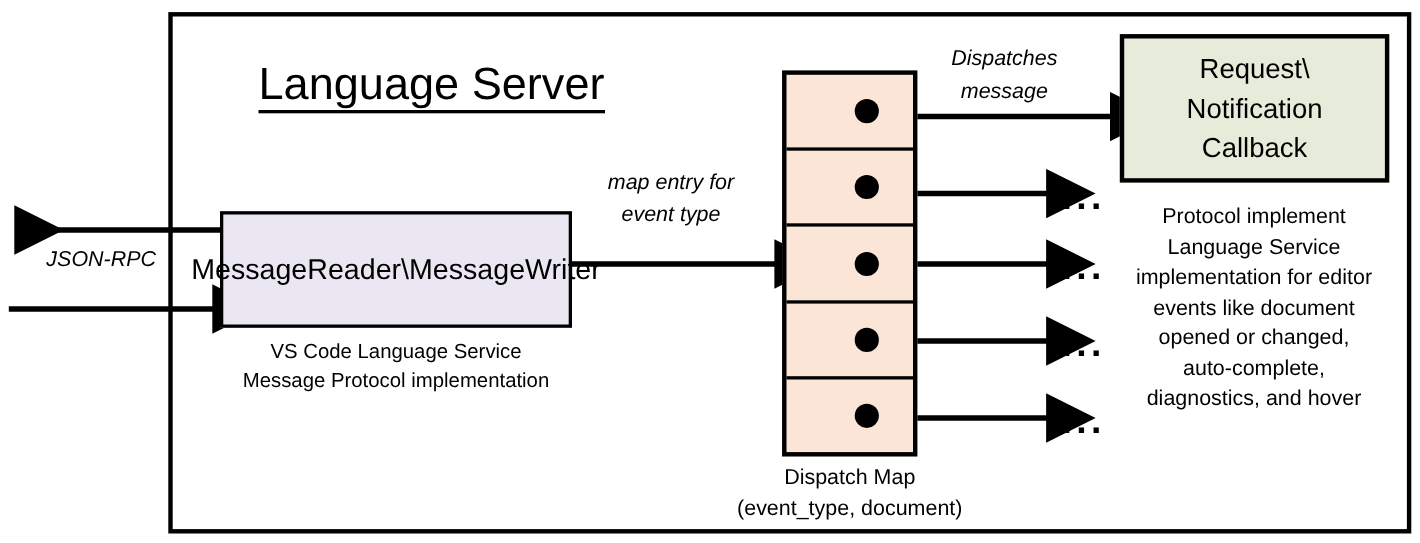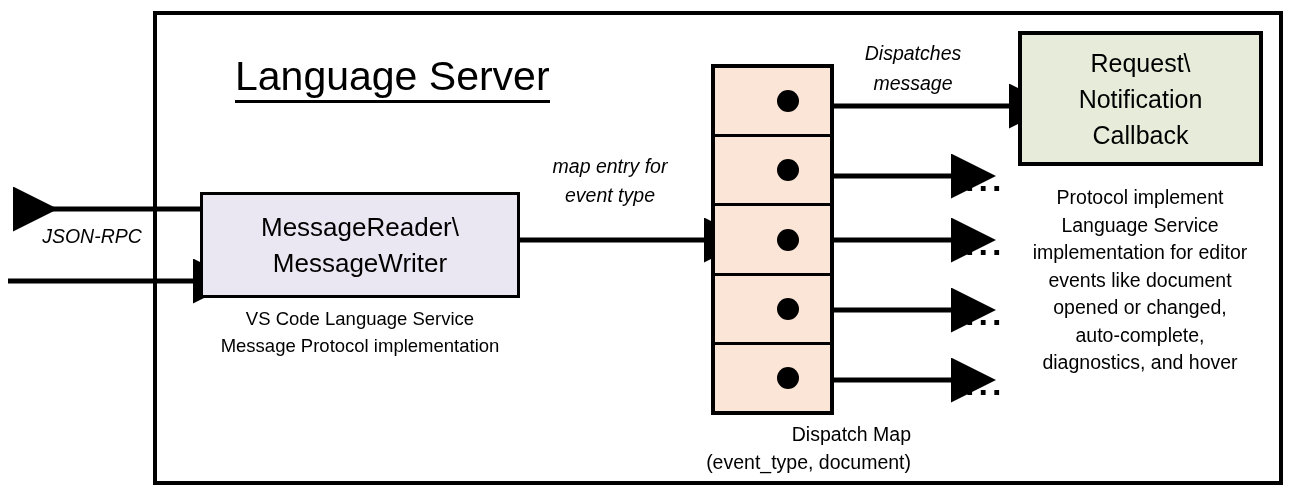--- a/index.html
+++ b/index.html
@@ -50,21 +50,21 @@
   
   #mrw-box {
     left: 200px;
     top: 192px;
     width: 320px;
     height: 106px;
     background: #EAE7F2;
     border: 3px solid #000000;
     box-sizing: border-box;
     display: flex;
-    flex-direction: column;
+    flex-direction: row;
     align-items: center;
     justify-content: center;
   }
   #mrw-box .line {
     font-size: 26px;
     line-height: 36px;
     white-space: nowrap;
   }
   #mrw-caption {
     left: 200px;
@@ -101,21 +101,21 @@
     width: 22px;
     height: 22px;
     margin-top: -11px;
     border-radius: 50%;
     background: #000000;
   }
   #dispatch-caption {
     left: 634px;
     top: 420px;
     width: 277px;
-    text-align: right;
+    text-align: center;
     font-size: 19.5px;
     line-height: 28px;
   }
 
   
   #callback-box {
     left: 1018px;
     top: 31px;
     width: 245px;
     height: 135px;

